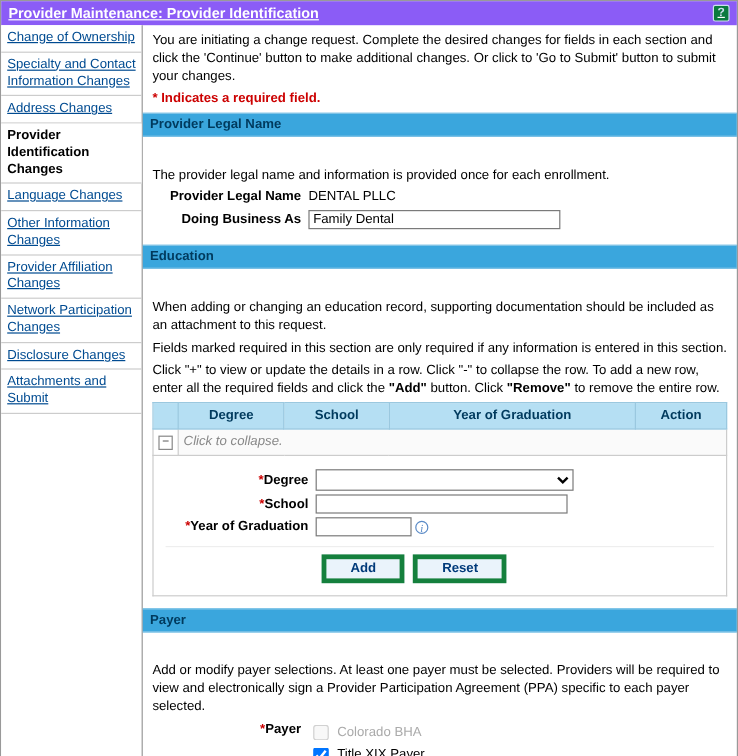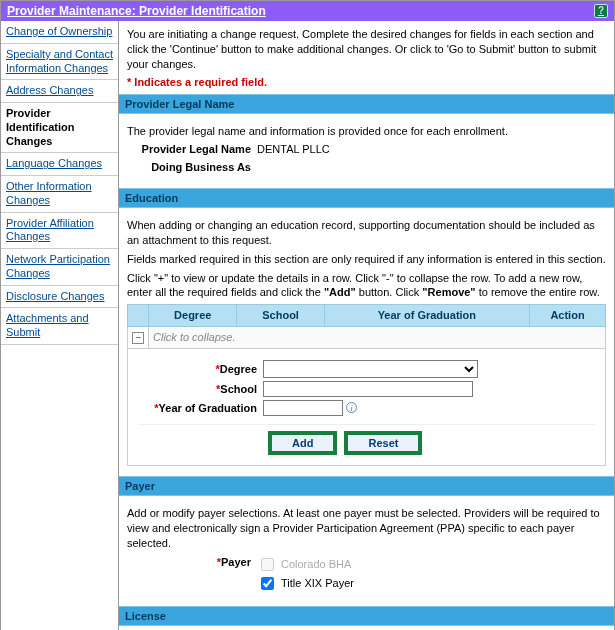--- a/index.html
+++ b/index.html
@@ -66,21 +66,21 @@
   .req-note { color: #c00; padding: 0 4px 6px 8px; font-weight: bold; }
   .section-hdr {
     background: #3aa6dd;
     color: #003a5d;
     font-weight: bold;
     padding: 3px 6px;
     font-size: 11px;
     border-top: 1px solid #7fc3e6;
     border-bottom: 1px solid #7fc3e6;
   }
-  .section-body { padding: 6px 8px 10px 8px; line-height: 1.35; }
+  .section-body { padding: 6px 8px 10px 8px; line-height: 1.35; margin-top: 15px; }
   .field-row { display: flex; align-items: center; margin: 3px 0; }
   .field-label {
     width: 130px;
     text-align: right;
     padding-right: 6px;
     font-weight: bold;
     font-size: 11px;
   }
   .req { color: #c00; font-weight: bold; }
   input[type=text], select {
@@ -188,20 +188,21 @@
 
       <div class="section-hdr">Provider Legal Name</div>
       <div class="section-body">
         <div class="para">The provider legal name and information is provided once for each enrollment.</div>
         <div class="field-row">
           <div class="field-label">Provider Legal Name</div>
           <div>DENTAL PLLC</div>
         </div>
         <div class="field-row">
           <div class="field-label">Doing Business As</div>
+          <input type="text" style="width: 210px;" value="Family Dental">
         </div>
       </div>
 
       <div class="section-hdr">Education</div>
       <div class="section-body">
         <div class="para">When adding or changing an education record, supporting documentation should be included as an attachment to this request.</div>
         <div class="para">Fields marked required in this section are only required if any information is entered in this section.</div>
         <div class="para">
           <span>Click "+" to view or update the details in a row. Click "-" to collapse the row. To add a new row, enter all the required fields and click the </span><b>"Add"</b><span> button. Click </span><b>"Remove"</b><span> to remove the entire row.</span>
         </div>

